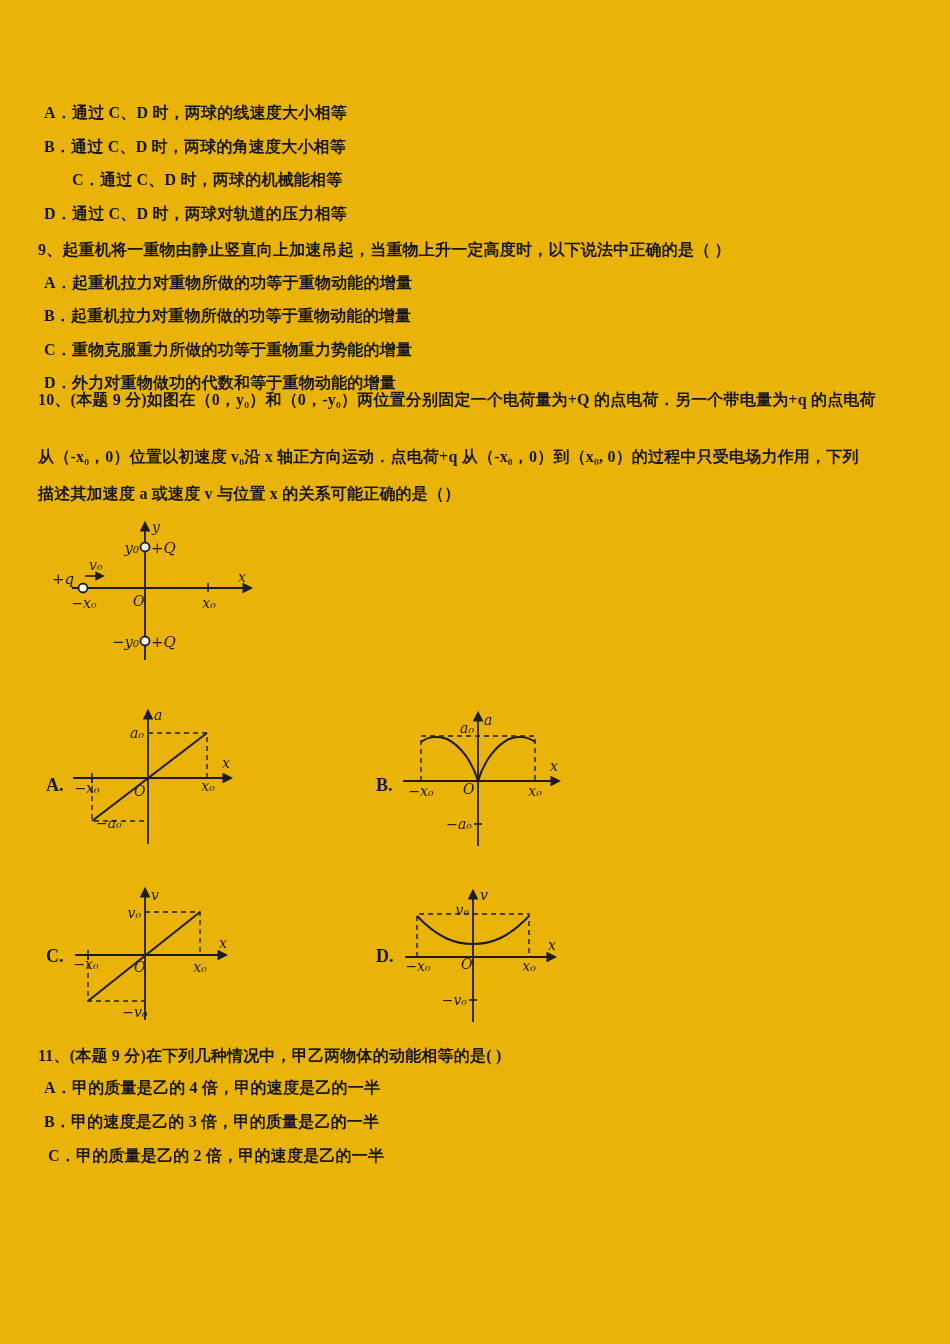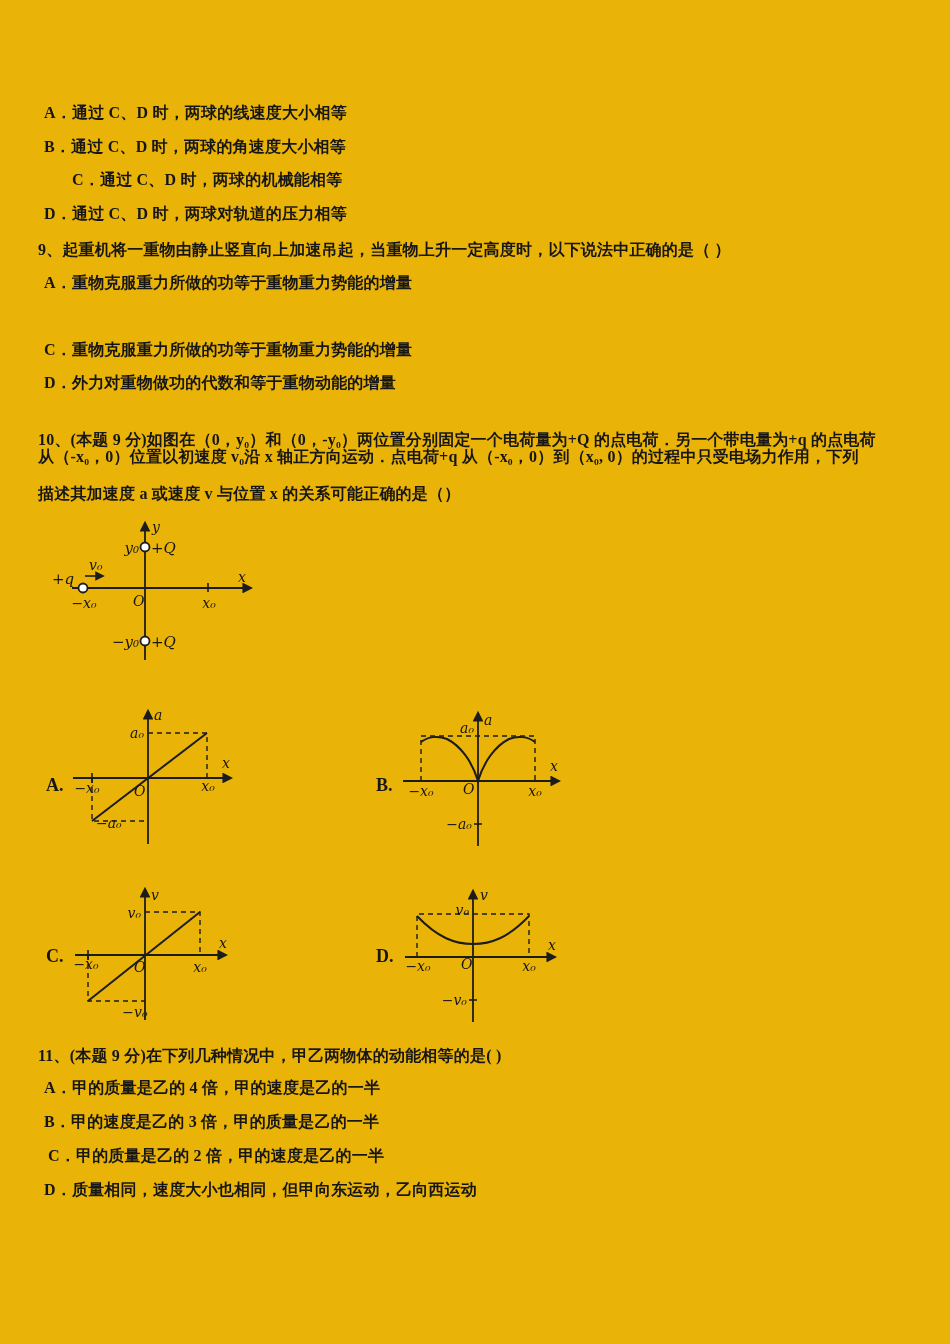--- a/index.html
+++ b/index.html
@@ -20,25 +20,26 @@
 <body>
 
 <div class="page">
 
   <div class="tl" style="left:44px; top:103px;">A．通过 C、D 时，两球的线速度大小相等</div>
   <div class="tl" style="left:44px; top:137px;">B．通过 C、D 时，两球的角速度大小相等</div>
   <div class="tl" style="left:44px; top:170px;margin-left:28px;">C．通过 C、D 时，两球的机械能相等</div>
   <div class="tl" style="left:44px; top:204px;">D．通过 C、D 时，两球对轨道的压力相等</div>
 
   <div class="tl" style="left:38px; top:240px;">9、起重机将一重物由静止竖直向上加速吊起，当重物上升一定高度时，以下说法中正确的是（  ）</div>
-  <div class="tl" style="left:44px; top:273px;">A．重物克服重力所做的功等于重物重力势能的增量</div>
+  <div class="tl" style="left:44px; top:273px;">A．起重机拉力对重物所做的功等于重物动能的增量</div>
+  <div class="tl" style="left:44px; top:306px;">B．起重机拉力对重物所做的功等于重物动能的增量</div>
   <div class="tl" style="left:44px; top:340px;">C．重物克服重力所做的功等于重物重力势能的增量</div>
   <div class="tl" style="left:44px; top:373px;font-family:Liberation Serif, serif;">D．外力对重物做功的代数和等于重物动能的增量</div>
 
-  <div class="tl" style="left:38px; top:430px;">10、(本题 9 分)如图在（0，y₀）和（0，-y₀）两位置分别固定一个电荷量为+Q 的点电荷．另一个带电量为+q 的点电荷</div>
+  <div class="tl" style="left:38px; top:390px;">10、(本题 9 分)如图在（0，y₀）和（0，-y₀）两位置分别固定一个电荷量为+Q 的点电荷．另一个带电量为+q 的点电荷</div>
   <div class="tl" style="left:38px; top:447px;text-align:center;">从（-x₀，0）位置以初速度 v₀沿 x 轴正方向运动．点电荷+q 从（-x₀，0）到（x₀, 0）的过程中只受电场力作用，下列</div>
   <div class="tl" style="left:38px; top:484px;">描述其加速度 a 或速度 v 与位置 x 的关系可能正确的是（）</div>
 
   <svg class="fig" style="left:38px; top:514px;" width="235" height="155" viewBox="0 0 235 155">
     <defs>
       <marker id="arrowhead" viewBox="0 0 10 10" refX="7" refY="5" markerWidth="6" markerHeight="6" orient="auto-start-reverse">
         <path d="M0 0 L10 5 L0 10 z" fill="#1c1c1c"></path>
       </marker>
     </defs>
     <line class="ax" x1="107" y1="146" x2="107" y2="10" marker-end="url(#arrowhead)"></line>
@@ -124,16 +125,15 @@
     <line class="thin" x1="109" y1="130" x2="117" y2="130"></line>
     <text x="107" y="135" text-anchor="end">−v₀</text>
     <text x="58" y="101" text-anchor="middle">−x₀</text>
     <text x="169" y="101" text-anchor="middle">x₀</text>
   </svg>
 
   <div class="tl" style="left:38px; top:1046px;">11、(本题 9 分)在下列几种情况中，甲乙两物体的动能相等的是(    )</div>
   <div class="tl" style="left:44px; top:1078px;">A．甲的质量是乙的 4 倍，甲的速度是乙的一半</div>
   <div class="tl" style="left:44px; top:1112px;">B．甲的速度是乙的 3 倍，甲的质量是乙的一半</div>
   <div class="tl" style="left:48px; top:1146px;">C．甲的质量是乙的 2 倍，甲的速度是乙的一半</div>
-  <div class="tl" style="left:44px; top:1180px;">D．质量相同，速度大小也相同，但甲向东运动，乙向西运动</div>
 
 
 </div>
 
 </body></html>

